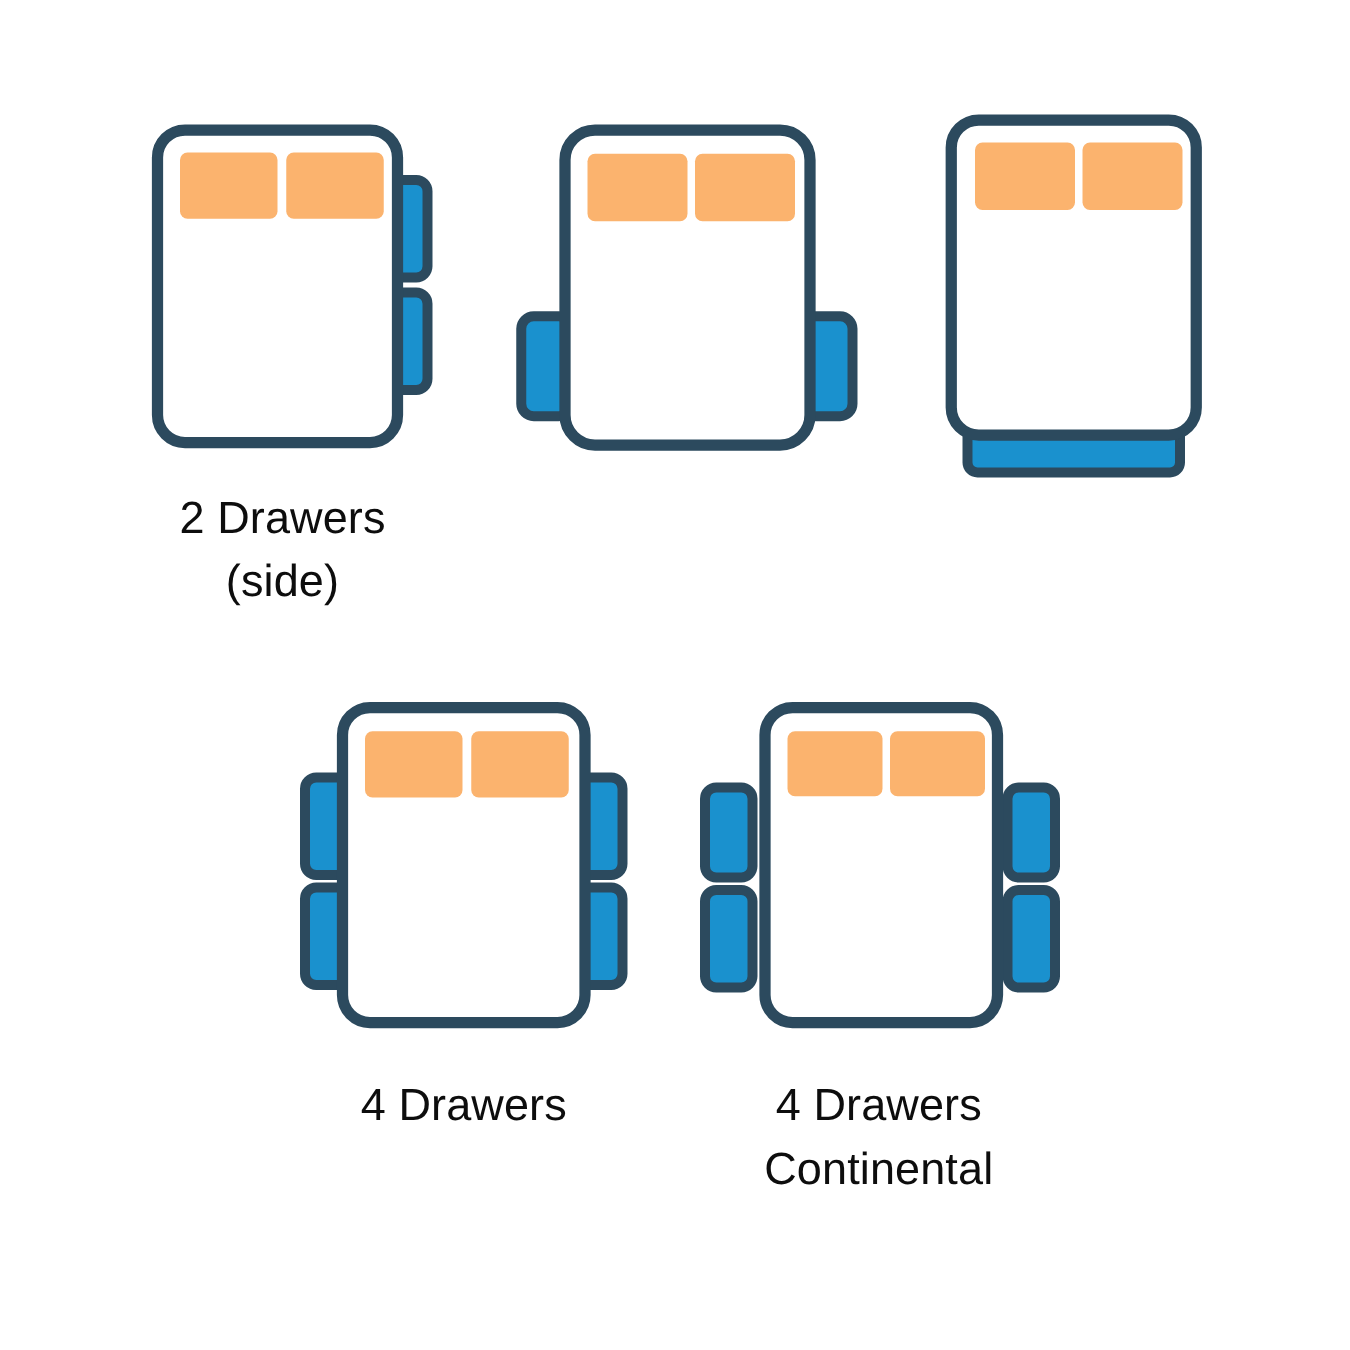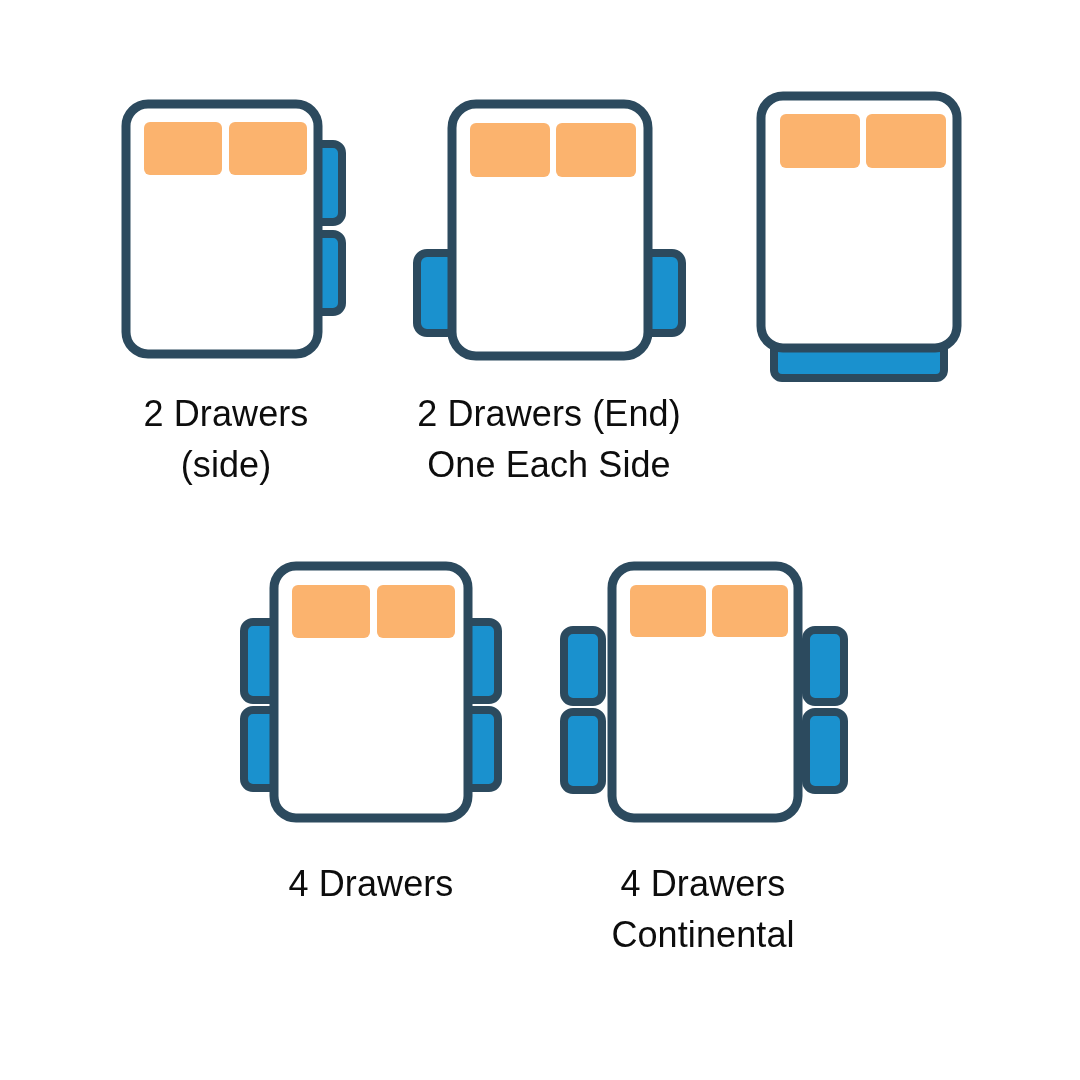--- a/index.html
+++ b/index.html
@@ -81,22 +81,20 @@
       <rect x="13" y="167" width="40" height="80" rx="10" fill="#1a91ce" stroke="#2c4a5e" stroke-width="8"></rect>
 
       <rect x="238" y="167" width="40" height="80" rx="10" fill="#1a91ce" stroke="#2c4a5e" stroke-width="8"></rect>
 
       <rect x="48" y="18" width="196" height="252" rx="24" fill="#ffffff" stroke="#2c4a5e" stroke-width="9"></rect>
 
       <rect x="66" y="37" width="80" height="54" rx="6" fill="#fbb36e"></rect>
       <rect x="152" y="37" width="80" height="54" rx="6" fill="#fbb36e"></rect>
     </svg>
   </div>
-  <div class="caption" id="cap-1">2 Drawers (End)
-One Each Side</div>
 
   <div class="option" id="opt-2">
     <svg class="bed-svg-wrap" width="250" height="310" viewBox="0 0 250 310">
 
       <rect x="32" y="258" width="170" height="42" rx="8" fill="#1a91ce" stroke="#2c4a5e" stroke-width="8"></rect>
 
       <rect x="19" y="18" width="196" height="252" rx="22" fill="#ffffff" stroke="#2c4a5e" stroke-width="9"></rect>
 
       <rect x="38" y="36" width="80" height="54" rx="6" fill="#fbb36e"></rect>
       <rect x="124" y="36" width="80" height="54" rx="6" fill="#fbb36e"></rect>

